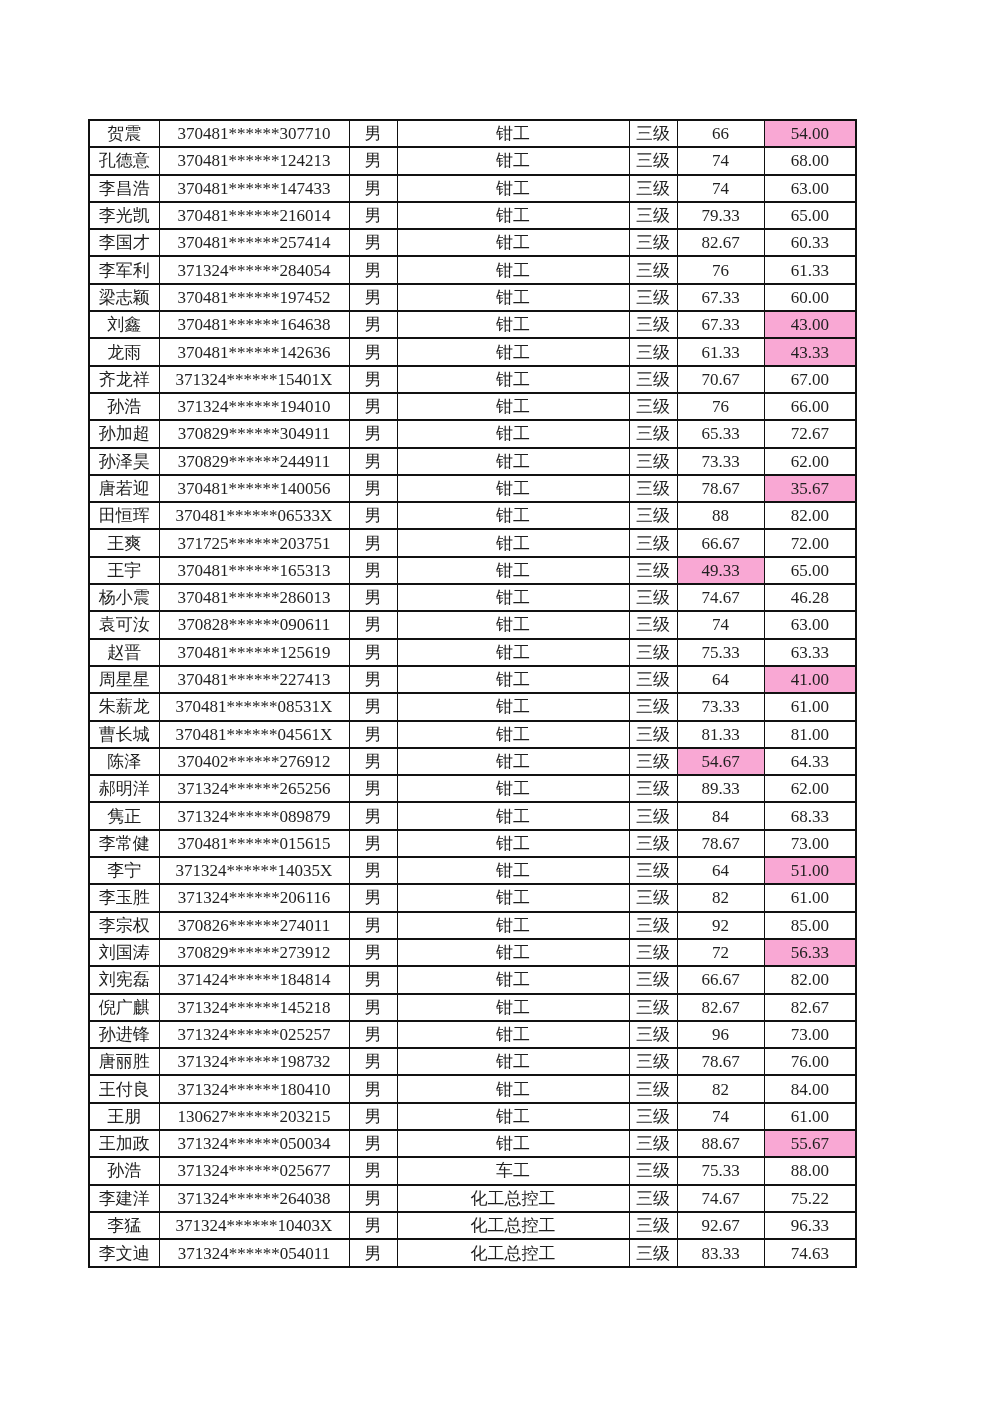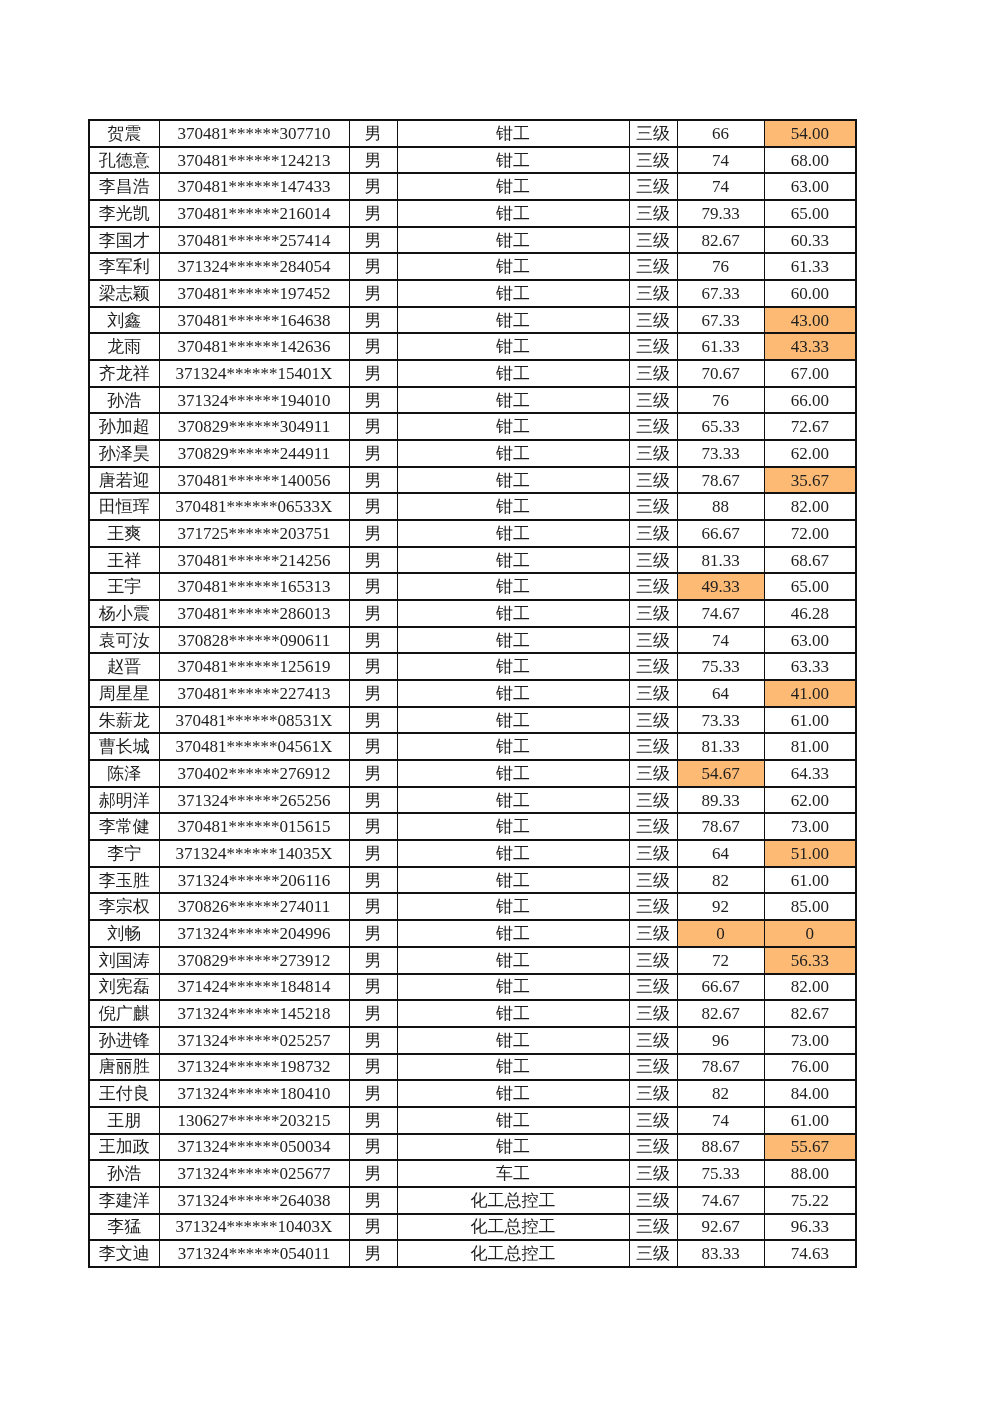--- a/index.html
+++ b/index.html
@@ -37,21 +37,21 @@
     line-height: 1;
     padding: 0 2px;
     overflow: hidden;
     white-space: nowrap;
   }
   table.results {
     border: 2px solid #111;
   }
   td.c-name { letter-spacing: 0px; }
   td.c-id   { font-size: 16.5px; }
-  td.fail   { background: #fdba74; }
+  td.fail   { background: #f9a8d4; }
 </style>
 </head>
 <body>
 
 <div class="page">
   <table class="results">
     <colgroup>
       <col style="width:70px">
       <col style="width:190px">
       <col style="width:48px">
@@ -199,29 +199,20 @@
         <tr>
           <td class="c-name">王爽</td>
           <td class="c-id">371725******203751</td>
           <td class="c-gender">男</td>
           <td class="c-occupation">钳工</td>
           <td class="c-level">三级</td>
           <td class="c-score1">66.67</td>
           <td class="c-score2">72.00</td>
         </tr>
         <tr>
-          <td class="c-name">王祥</td>
-          <td class="c-id">370481******214256</td>
-          <td class="c-gender">男</td>
-          <td class="c-occupation">钳工</td>
-          <td class="c-level">三级</td>
-          <td class="c-score1">81.33</td>
-          <td class="c-score2">68.67</td>
-        </tr>
-        <tr>
           <td class="c-name">王宇</td>
           <td class="c-id">370481******165313</td>
           <td class="c-gender">男</td>
           <td class="c-occupation">钳工</td>
           <td class="c-level">三级</td>
           <td class="c-score1 fail">49.33</td>
           <td class="c-score2">65.00</td>
         </tr>
         <tr>
           <td class="c-name">杨小震</td>
@@ -289,20 +280,29 @@
         <tr>
           <td class="c-name">郝明洋</td>
           <td class="c-id">371324******265256</td>
           <td class="c-gender">男</td>
           <td class="c-occupation">钳工</td>
           <td class="c-level">三级</td>
           <td class="c-score1">89.33</td>
           <td class="c-score2">62.00</td>
         </tr>
         <tr>
+          <td class="c-name">隽正</td>
+          <td class="c-id">371324******089879</td>
+          <td class="c-gender">男</td>
+          <td class="c-occupation">钳工</td>
+          <td class="c-level">三级</td>
+          <td class="c-score1">84</td>
+          <td class="c-score2">68.33</td>
+        </tr>
+        <tr>
           <td class="c-name">李常健</td>
           <td class="c-id">370481******015615</td>
           <td class="c-gender">男</td>
           <td class="c-occupation">钳工</td>
           <td class="c-level">三级</td>
           <td class="c-score1">78.67</td>
           <td class="c-score2">73.00</td>
         </tr>
         <tr>
           <td class="c-name">李宁</td>
@@ -323,29 +323,20 @@
           <td class="c-score2">61.00</td>
         </tr>
         <tr>
           <td class="c-name">李宗权</td>
           <td class="c-id">370826******274011</td>
           <td class="c-gender">男</td>
           <td class="c-occupation">钳工</td>
           <td class="c-level">三级</td>
           <td class="c-score1">92</td>
           <td class="c-score2">85.00</td>
-        </tr>
-        <tr>
-          <td class="c-name">刘畅</td>
-          <td class="c-id">371324******204996</td>
-          <td class="c-gender">男</td>
-          <td class="c-occupation">钳工</td>
-          <td class="c-level">三级</td>
-          <td class="c-score1 fail">0</td>
-          <td class="c-score2 fail">0</td>
         </tr>
         <tr>
           <td class="c-name">刘国涛</td>
           <td class="c-id">370829******273912</td>
           <td class="c-gender">男</td>
           <td class="c-occupation">钳工</td>
           <td class="c-level">三级</td>
           <td class="c-score1">72</td>
           <td class="c-score2 fail">56.33</td>
         </tr>

